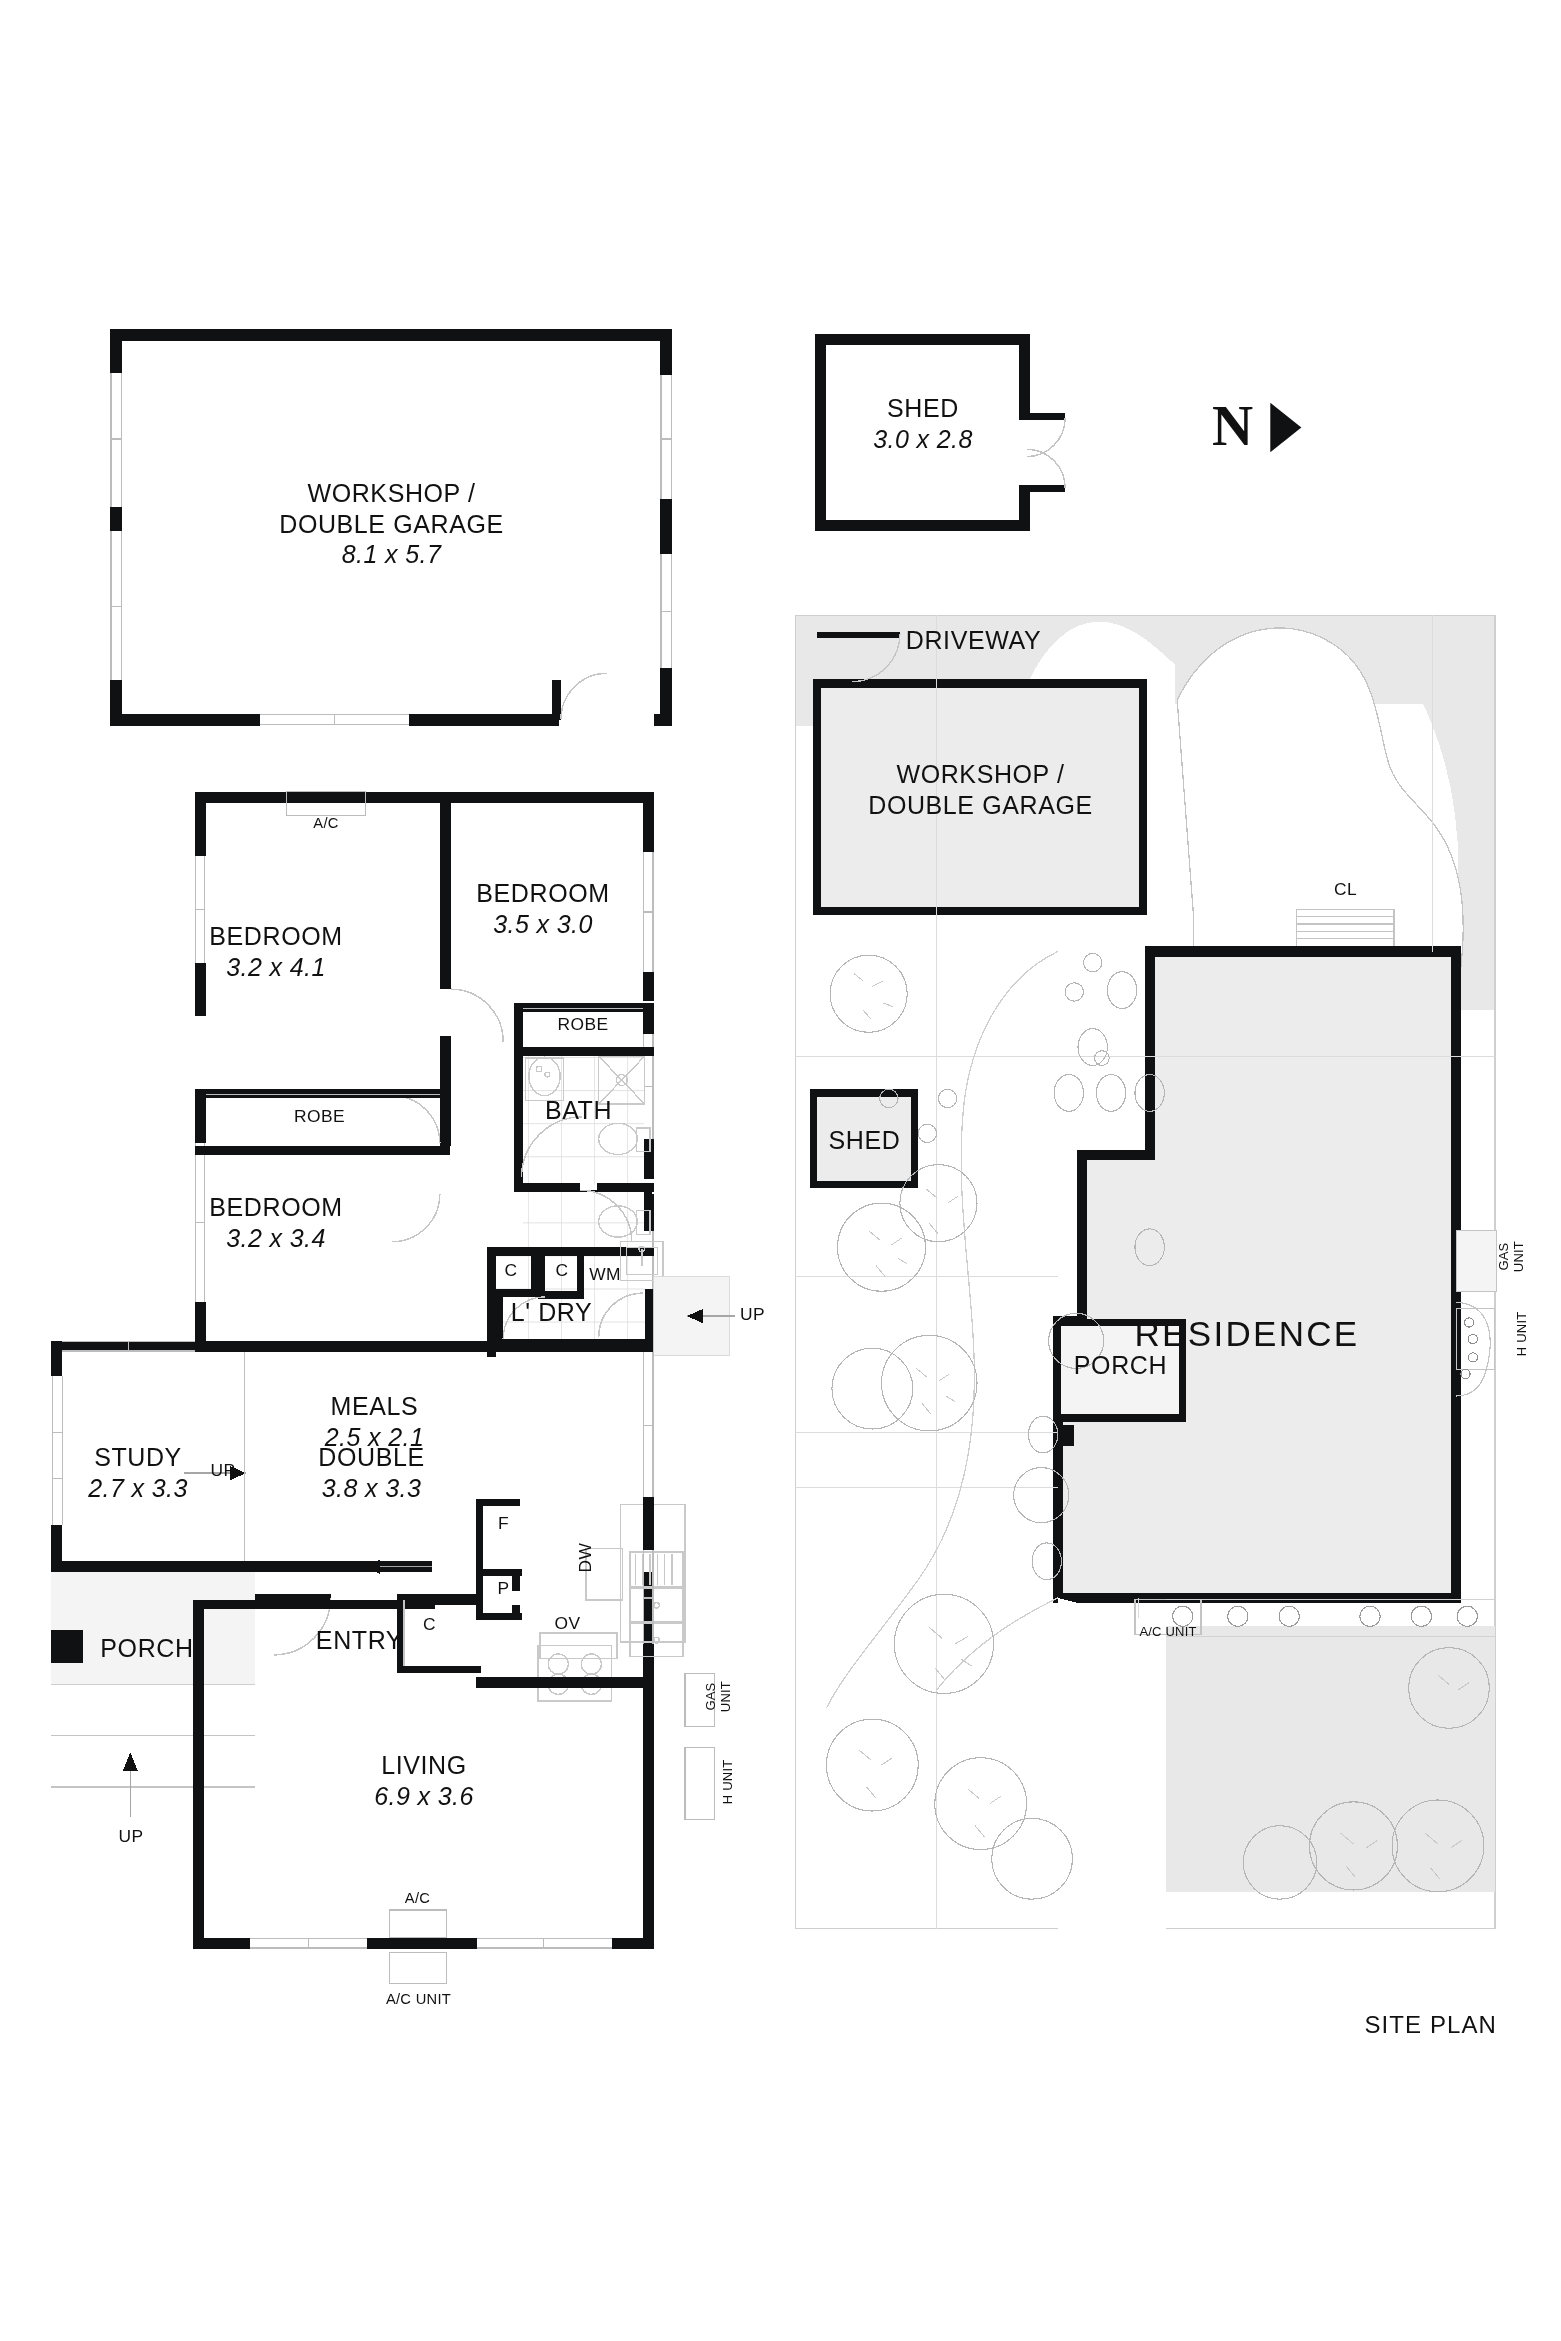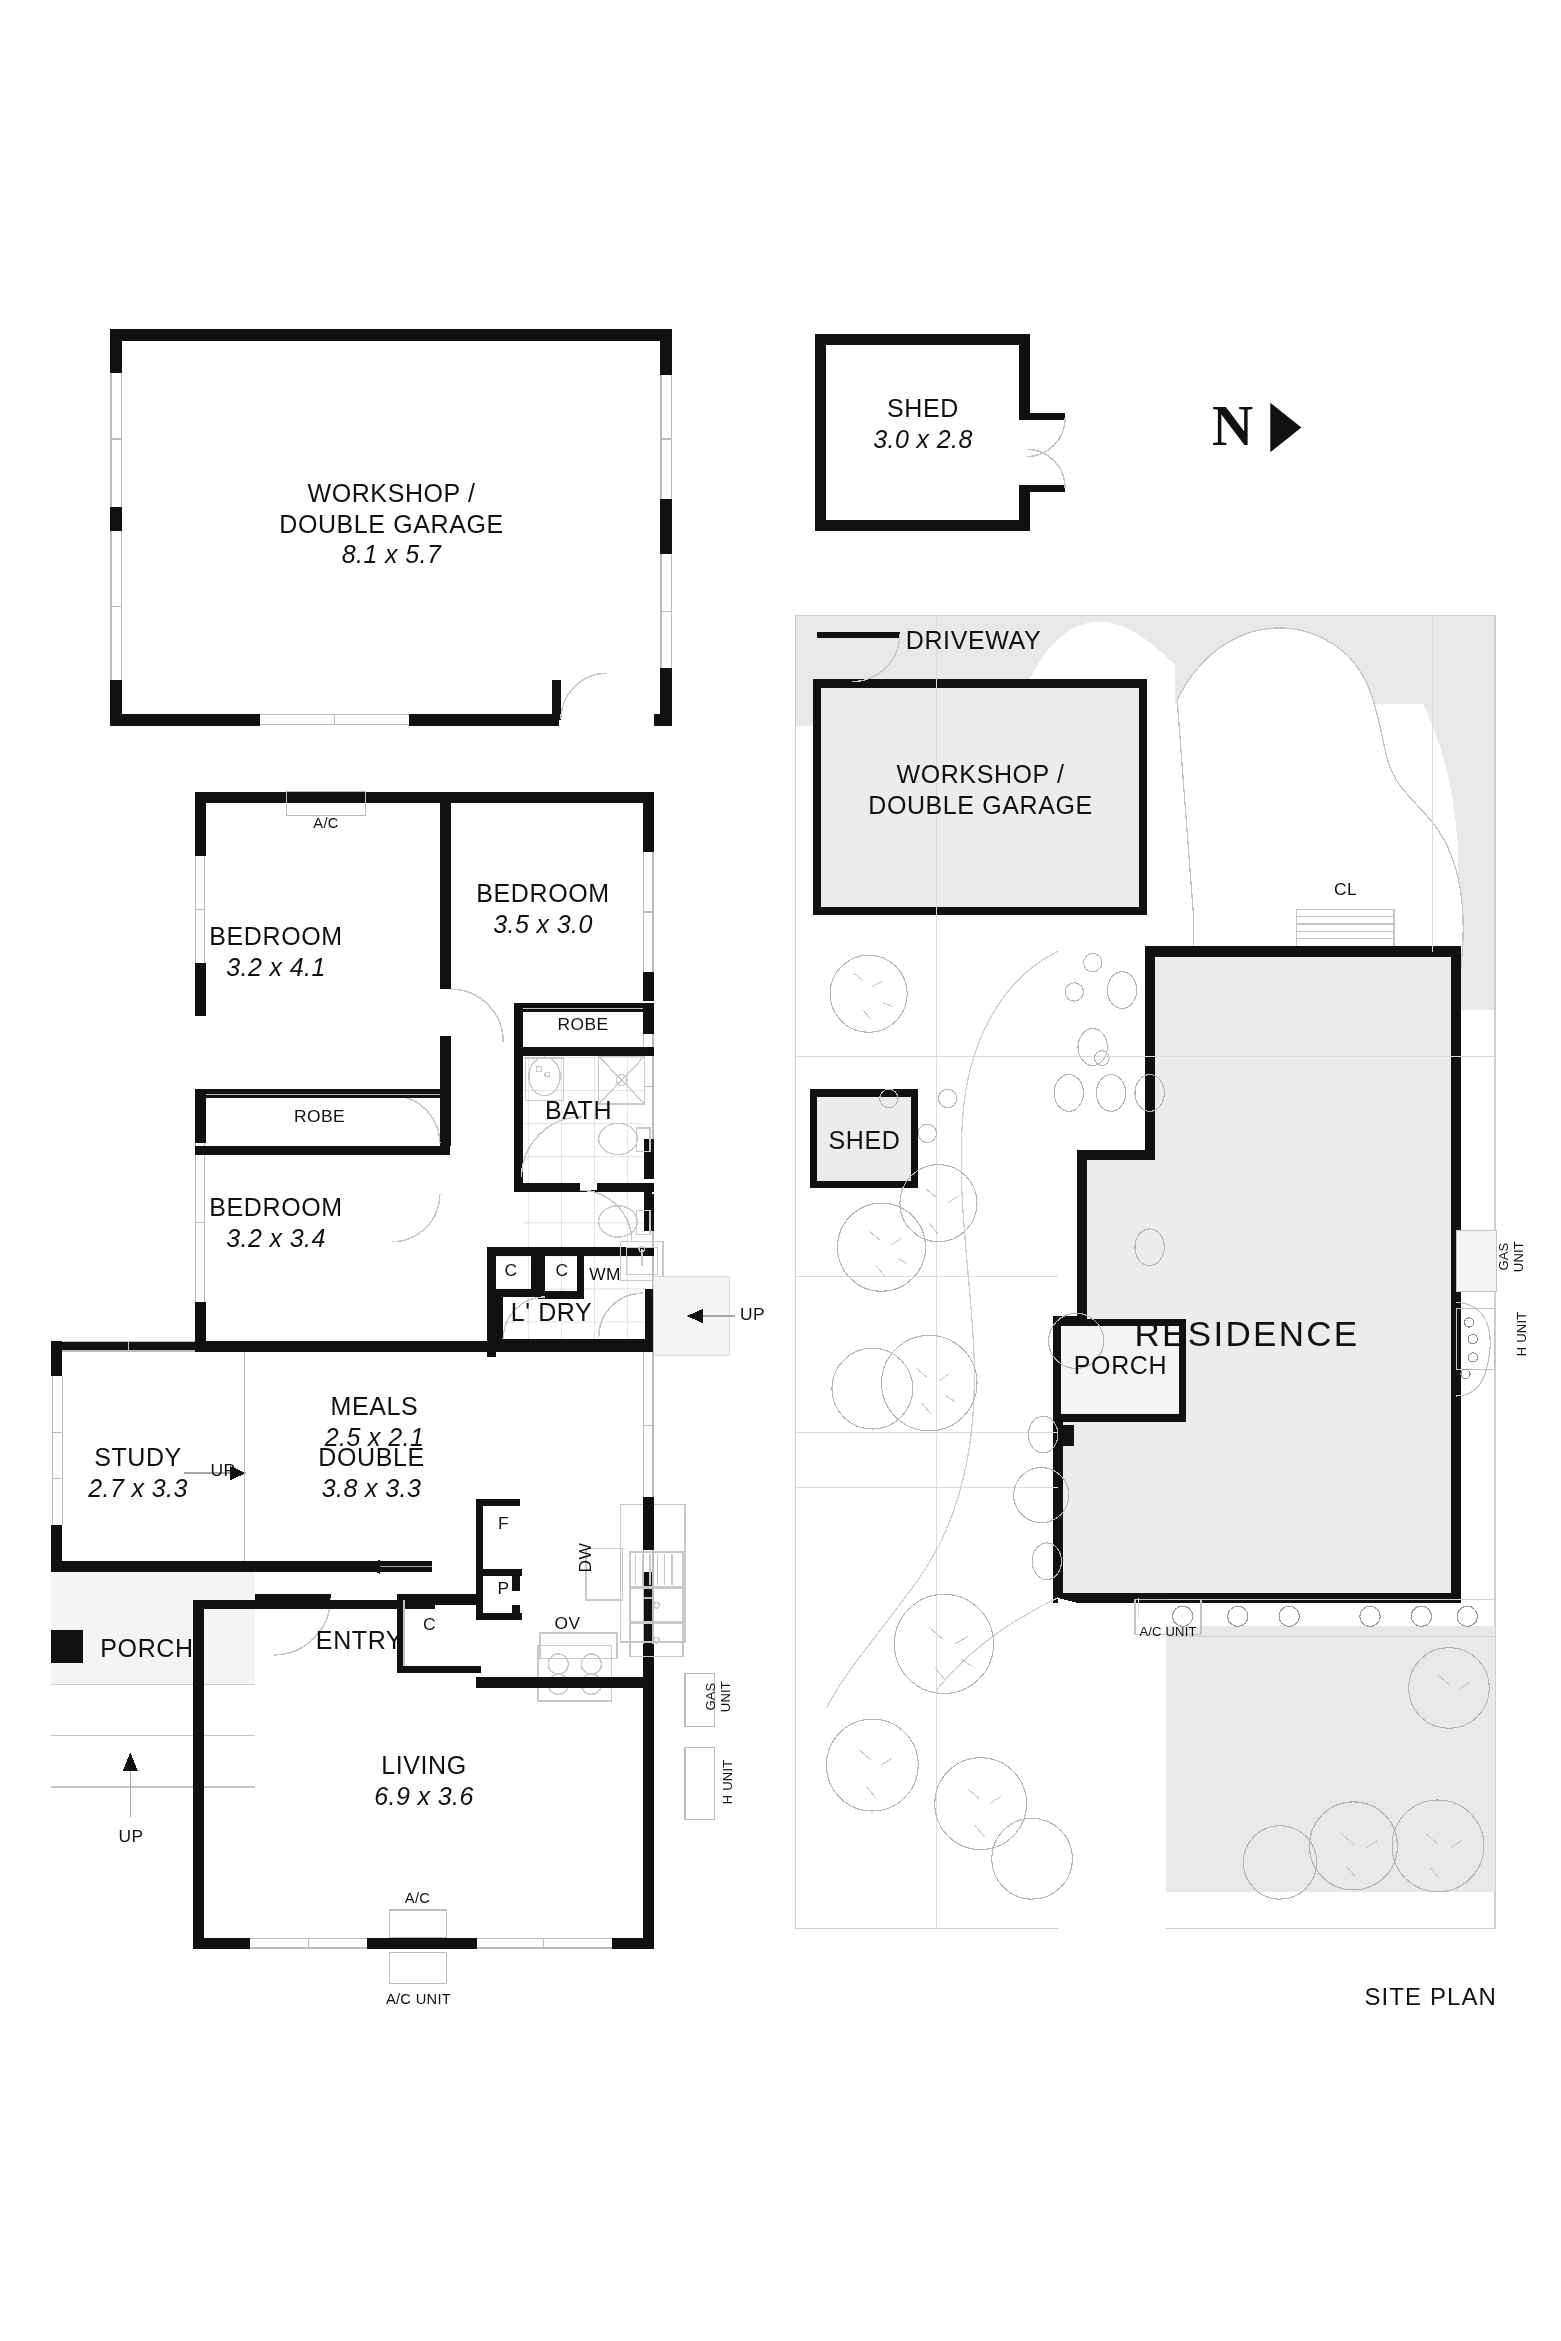--- a/index.html
+++ b/index.html
@@ -12,21 +12,21 @@
   .rm{font-size:25px;letter-spacing:0.6px;}
   .rm .dim{font-size:25px;letter-spacing:0.4px;font-style:italic;}
   .sm{font-size:17.4px;letter-spacing:0.4px;}
   .xs{font-size:14.7px;letter-spacing:0.3px;}
   .tiny{font-size:13px;letter-spacing:0.2px;}
   .big{font-size:35px;letter-spacing:2.3px;}
   .rot90{transform:rotate(-90deg);transform-origin:center center;}
   .northwrap{position:absolute;}
   .northN{font-family:"Liberation Serif", serif;font-weight:700;font-size:57px;
           line-height:1;}
-  .siteplan{font-size:24px;letter-spacing:1.1px;}
+  .siteplan{font-size:24px;letter-spacing:1.1px;margin-top:28px;}
 </style>
 </head>
 <body>
 
 <div id="stage">
 
 <svg class="plan" viewBox="0 0 1700 2550">
   <defs>
 
     <pattern id="tiles" width="36" height="36" patternUnits="userSpaceOnUse">

